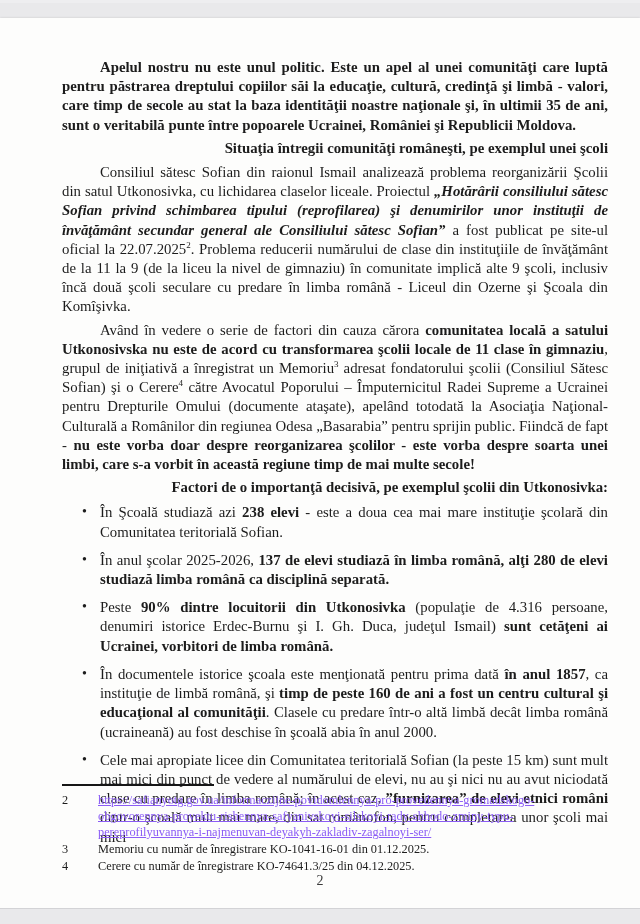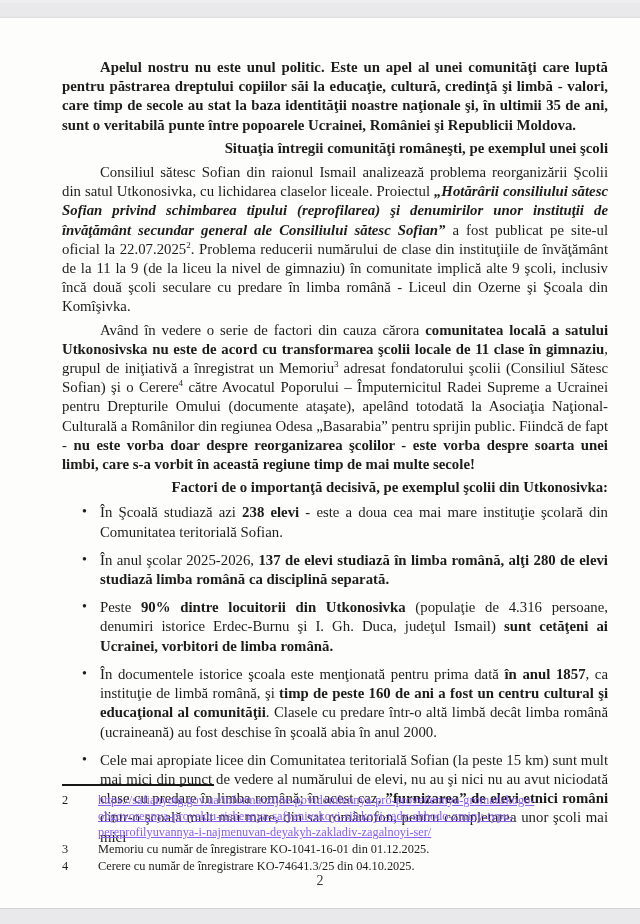--- a/index.html
+++ b/index.html
@@ -59,21 +59,21 @@
         <div class="fn-row">
           <span class="fn-num">2</span>
           <span class="fn-text"><a class="fn-link" href="#">https://safianyotg.gov.ua/informaczijne-povidomlennya-pro-provedennya-gromadskogo-obgovorennya-proyektu-rishennya-safyanivskoyi-silskoyi-rady-shhodo-zminy-typu-pereprofilyuvannya-i-najmenuvan-deyakyh-zakladiv-zagalnoyi-ser/</a></span>
         </div>
         <div class="fn-row">
           <span class="fn-num">3</span>
           <span class="fn-text">Memoriu cu număr de înregistrare KO-1041-16-01 din 01.12.2025.</span>
         </div>
         <div class="fn-row">
           <span class="fn-num">4</span>
-          <span class="fn-text">Cerere cu număr de înregistrare KO-74641.3/25 din 04.10.2025.</span>
+          <span class="fn-text">Cerere cu număr de înregistrare KO-74641.3/25 din 04.12.2025.</span>
         </div>
       </div>
   </div>
 
   <div class="page-num">2</div>
 </div>
 
 <div class="gutter-bottom"></div>
 
 </body></html>

